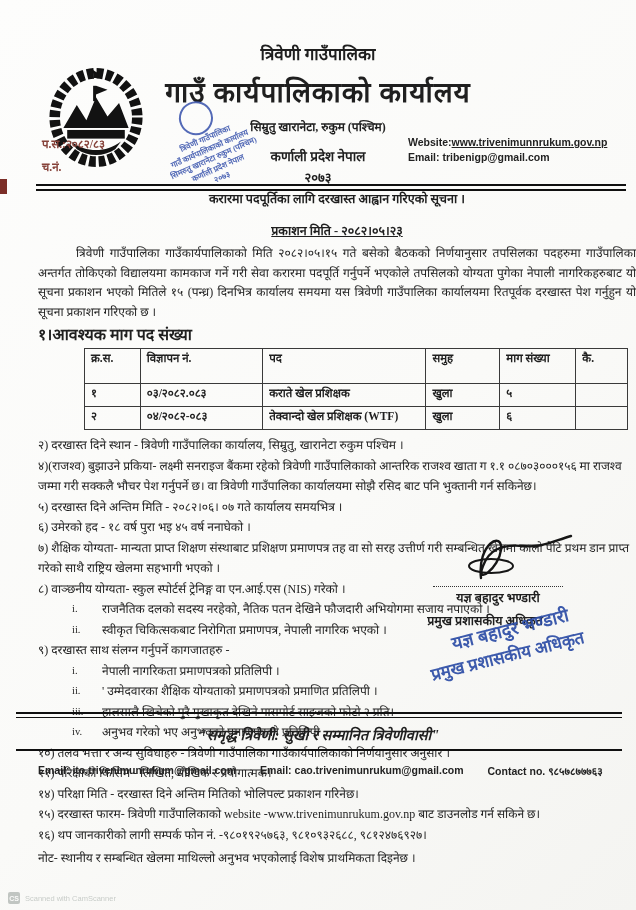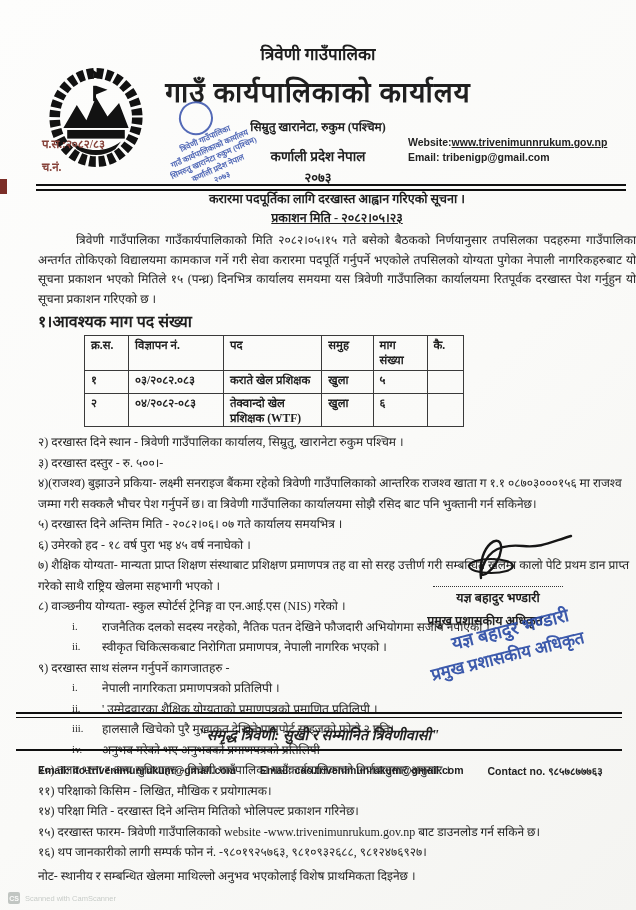--- a/index.html
+++ b/index.html
@@ -31,24 +31,24 @@
                margin:0 auto 1px auto;display:flex;align-items:center;justify-content:center;
                font-size:8px;font-weight:bold;}
   .seal-line{text-align:center;font-size:8px;font-weight:bold;line-height:10.5px;white-space:nowrap;}
   
   .rule-double{position:absolute;left:36px;right:10px;top:184px;height:3px;
                border-top:2.5px solid #101010;border-bottom:2px solid #101010;}
   .edge-mark{position:absolute;left:0;top:179px;width:7px;height:15px;background:#7c2e28;}
   
   #body-flow{position:absolute;left:38px;right:0;top:190px;}
   .notice-title{text-align:center;font-size:12.5px;font-weight:bold;}
-  .pub-date{text-align:center;font-size:12.5px;font-weight:bold;text-decoration:underline;margin-top:2px;}
+  .pub-date{text-align:center;font-size:12.5px;font-weight:bold;text-decoration:underline;margin-top:15px;}
   .para{margin-top:5px;font-size:12px;line-height:19.5px;text-align:justify;text-indent:38px;}
   .tbl-caption{font-size:16px;font-weight:bold;margin-top:1px;}
-  table.demand{border-collapse:collapse;margin:3px 0 5px 46px;width:380px;}
+  table.demand{border-collapse:collapse;margin:3px 0 5px 46px;width:544px;}
   table.demand th,table.demand td{border:1px solid #3a3a3a;font-size:11.5px;
       padding:1px 6px;text-align:left;vertical-align:top;}
   table.demand th{height:32px;font-weight:bold;}
   table.demand td{height:20px;font-weight:bold;}
   .items{margin-top:3px;}
   .item{font-size:12px;line-height:20.5px;}
   .sub{display:flex;padding-left:34px;gap:18px;font-size:12px;line-height:20.5px;}
   .sub .m{min-width:12px;font-size:10.5px;}
   .note-line{font-size:12px;line-height:22px;margin-top:2px;}
   
@@ -158,21 +158,20 @@
           <td>तेक्वान्दो खेल प्रशिक्षक  (WTF)</td>
           <td>खुला</td>
           <td>६</td>
           <td></td>
         </tr>
       </tbody>
     </table>
 
     <div class="items">
       <div class="item">२) दरखास्त दिने स्थान - त्रिवेणी गाउँपालिका कार्यालय, सिम्रुतु, खारानेटा रुकुम पश्चिम ।</div>
-      <div class="item">३) दरखास्त दस्तुर -  रु. ५००।-</div>
       <div class="item">४)(राजश्व) बुझाउने प्रकिया- लक्ष्मी सनराइज बैंकमा रहेको त्रिवेणी गाउँपालिकाको आन्तरिक राजश्व खाता  ग १.१  ०८७०३०००१५६  मा राजश्व जम्मा गरी सक्कलै भौचर पेश गर्नुपर्ने छ। वा त्रिवेणी गाउँपालिका कार्यालयमा सोझै रसिद बाट पनि भुक्तानी गर्न सकिनेछ।</div>
       <div class="item">५) दरखास्त दिने अन्तिम मिति - २०८२।०६। ०७ गते कार्यालय समयभित्र ।</div>
       <div class="item">६) उमेरको हद - १८ वर्ष पुरा भइ ४५ वर्ष ननाघेको ।</div>
       <div class="item">७) शैक्षिक योग्यता-  मान्यता प्राप्त शिक्षण संस्थाबाट प्रशिक्षण प्रमाणपत्र तह वा सो सरह उत्तीर्ण गरी सम्बन्धित खेलमा कालो पेटि प्रथम डान प्राप्त गरेको साथै राष्ट्रिय खेलमा सहभागी भएको ।</div>
       <div class="item">८) वाञ्छनीय योग्यता- स्कुल स्पोर्टर्स ट्रेनिङ्ग वा एन.आई.एस (NIS) गरेको ।</div>
       <div class="sub">
         <span class="m">i.</span>
         <span>राजनैतिक दलको सदस्य नरहेको, नैतिक पतन देखिने फौजदारी अभियोगमा सजाय नपाएको ।</span>
       </div>
       <div class="sub">

